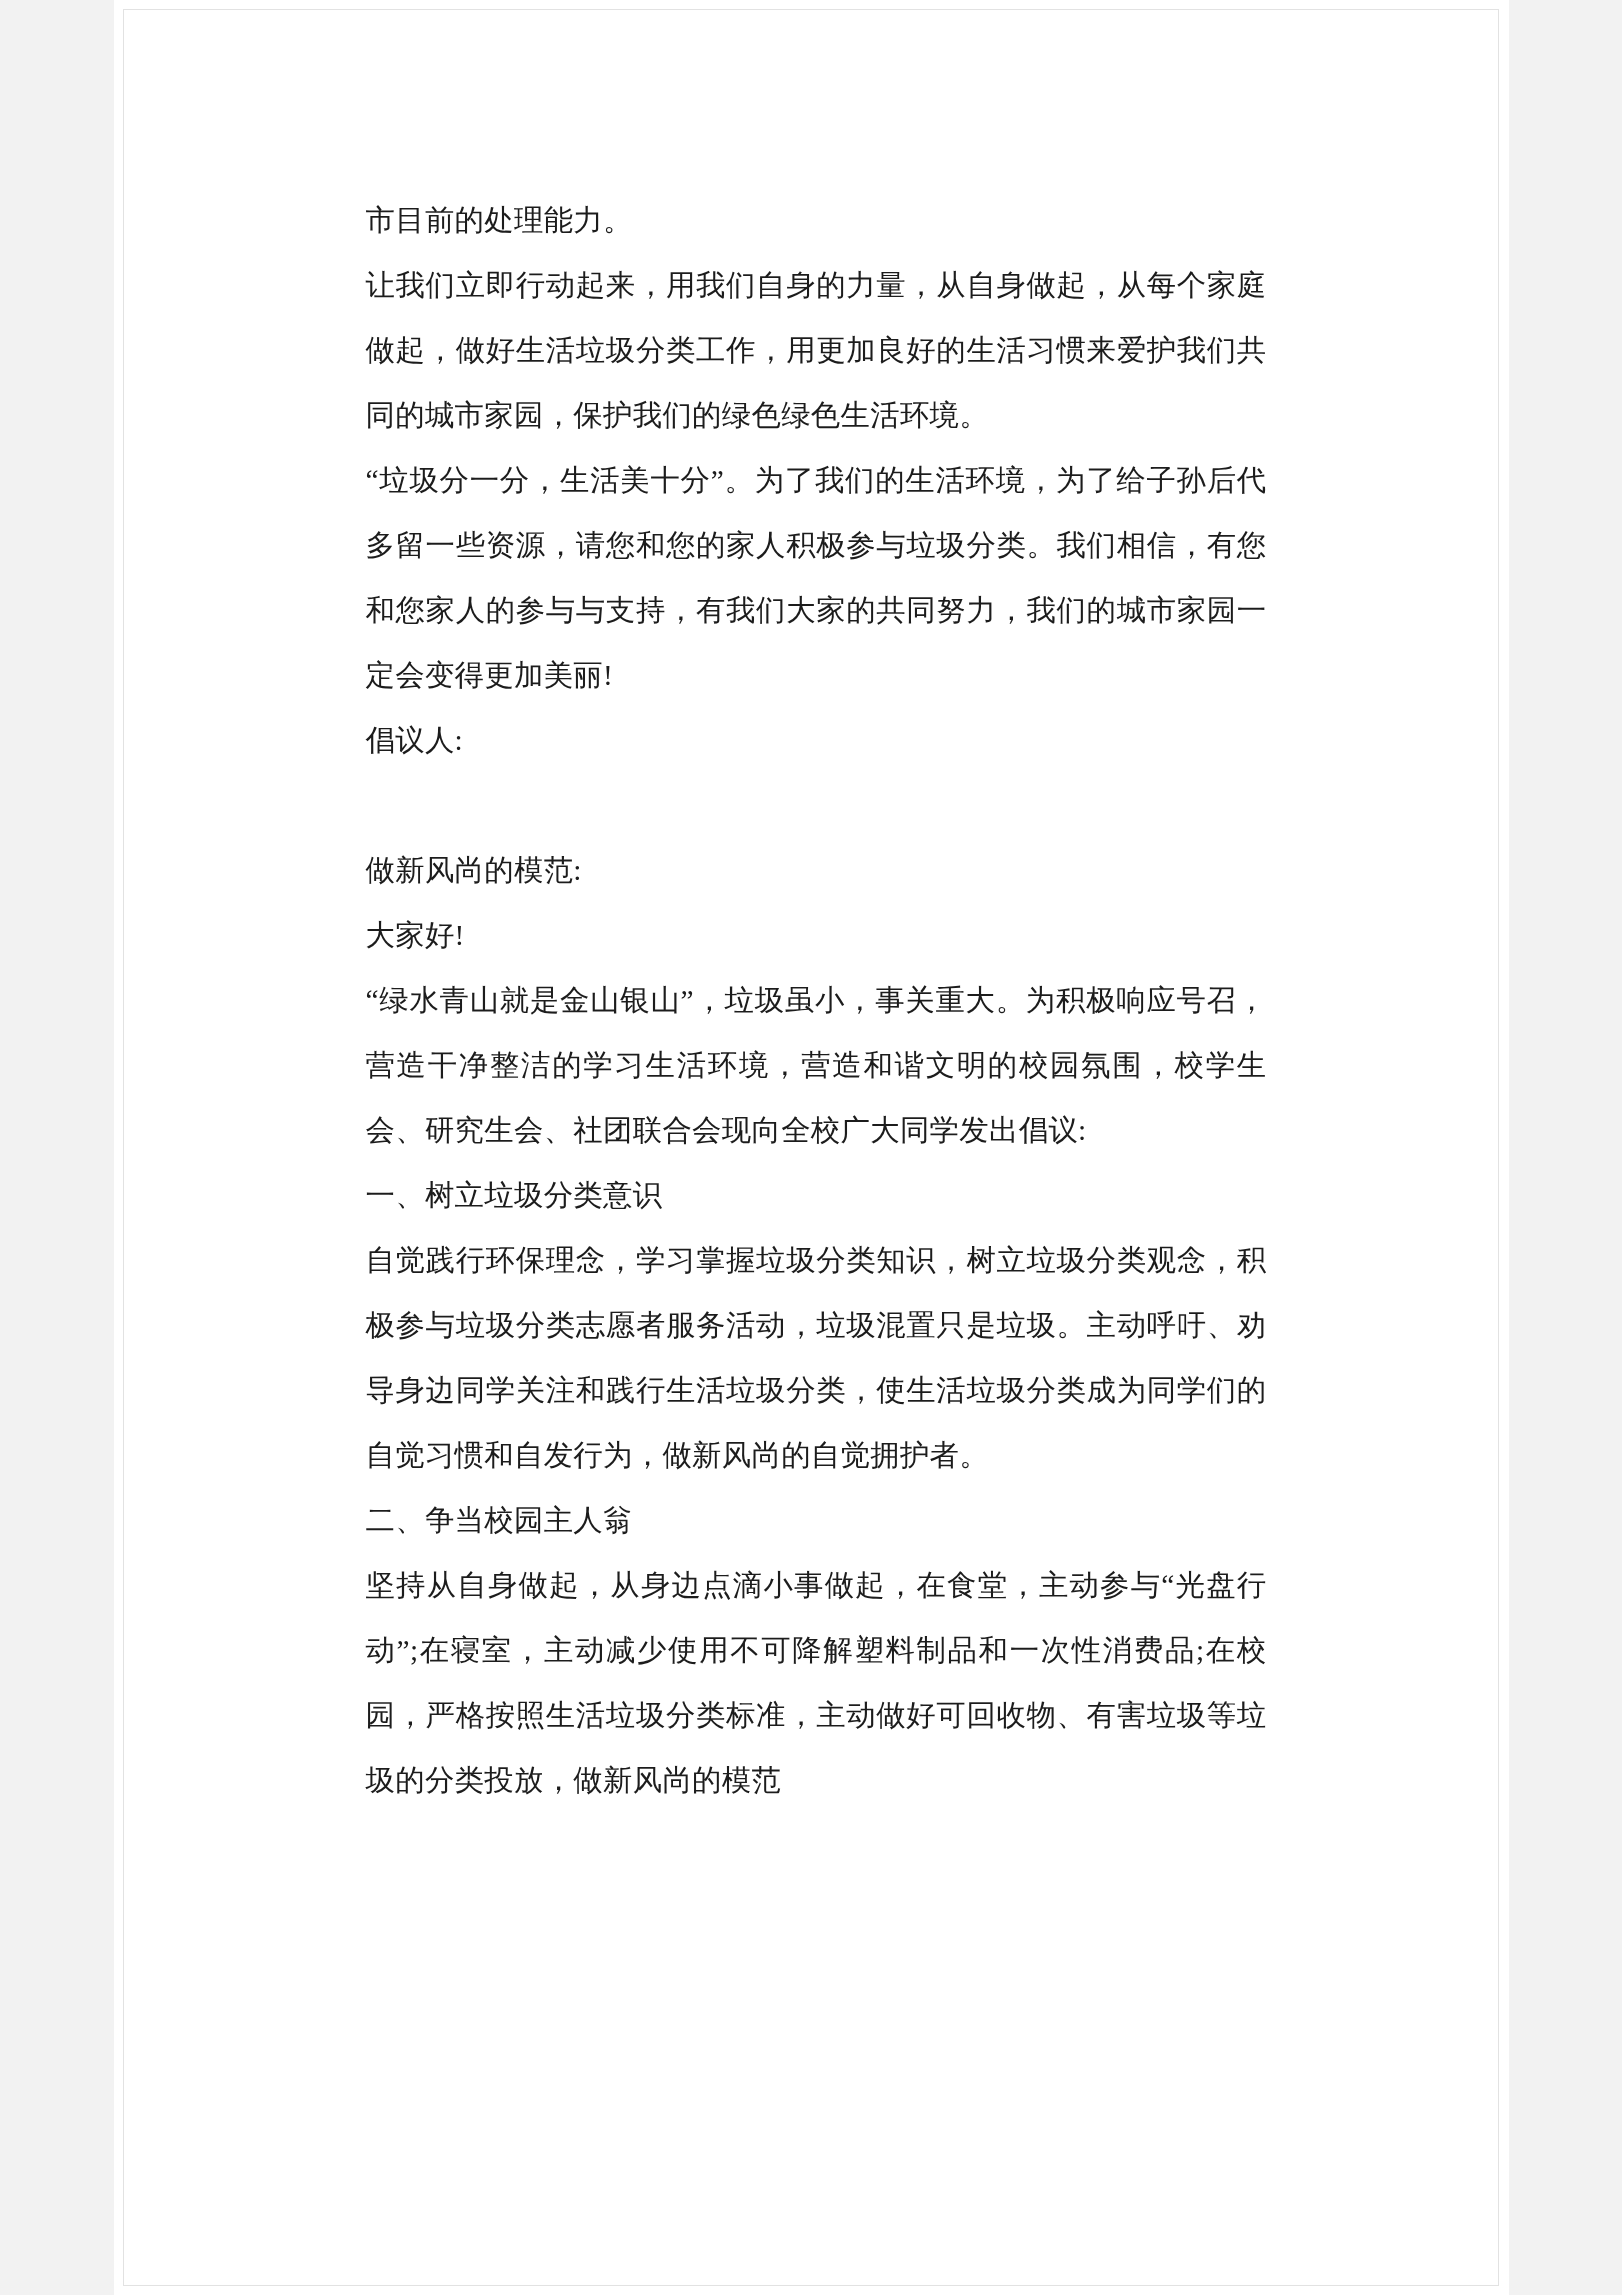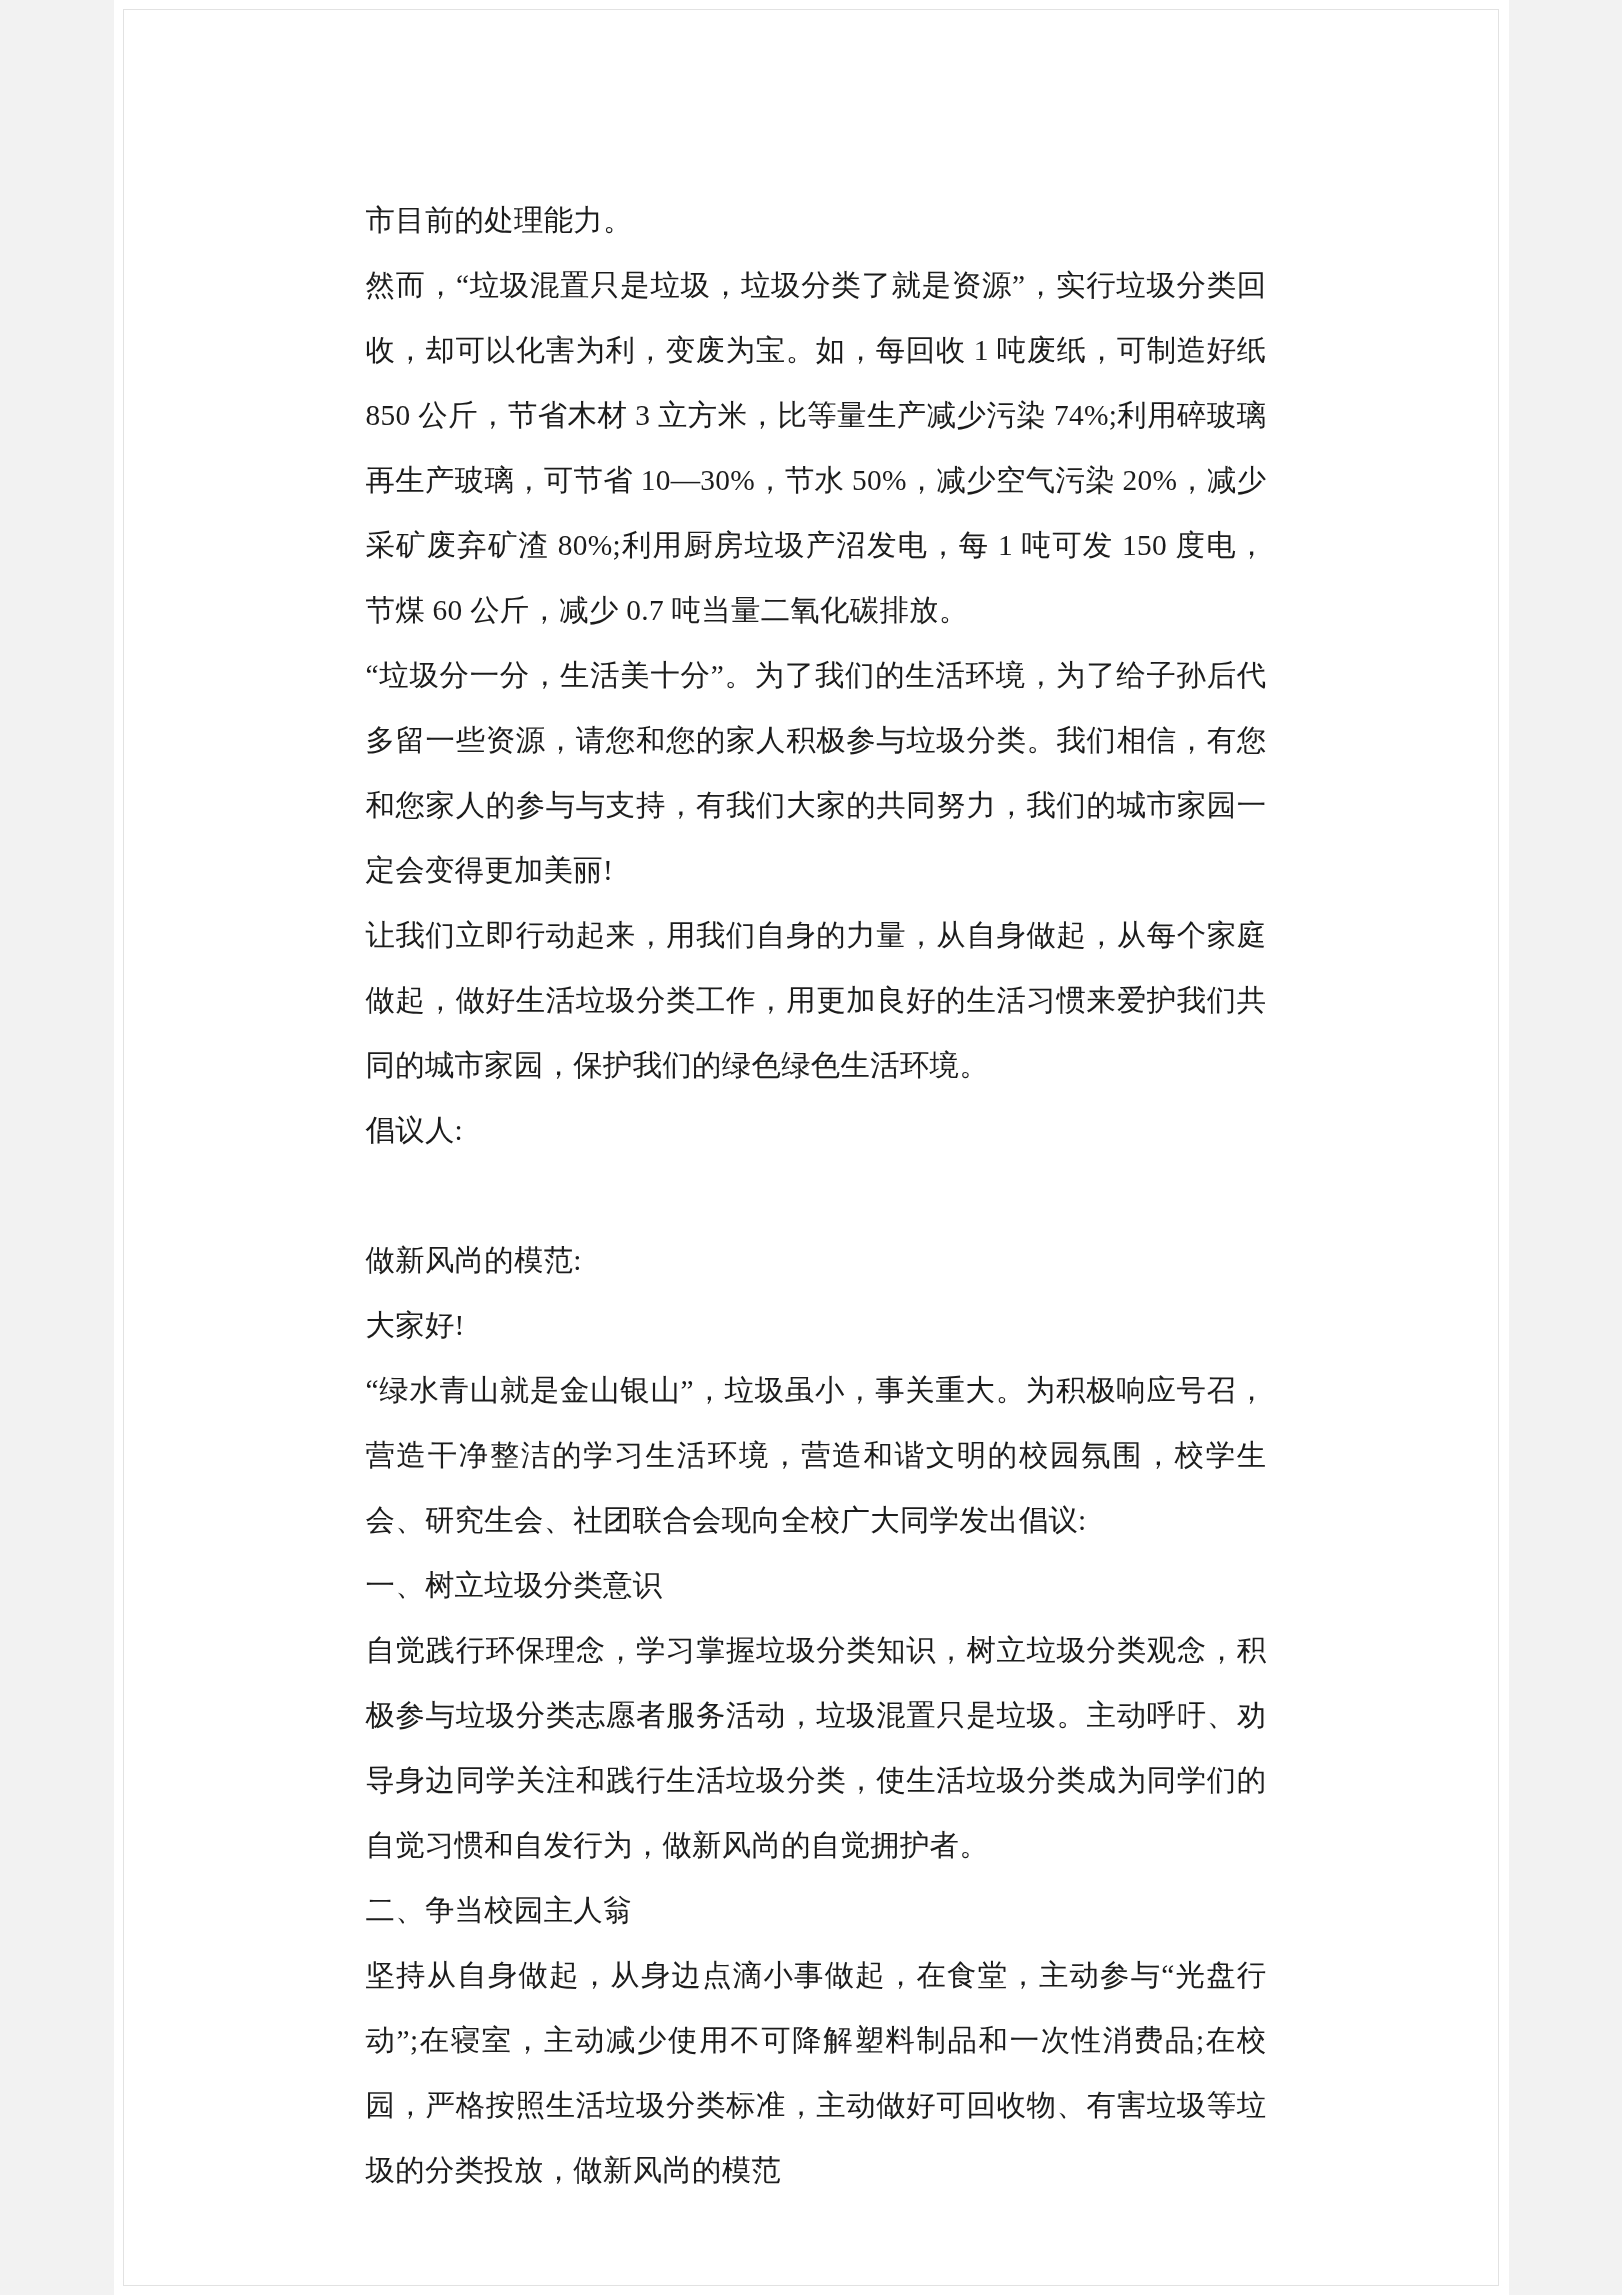--- a/index.html
+++ b/index.html
@@ -46,23 +46,22 @@
     text-align: left;
   }
 </style>
 </head>
 <body>
 
 <div class="page">
   <div class="page-border"></div>
   <div class="content">
       <p class="para body">市目前的处理能力。</p>
-      <p class="para body">然而，“垃圾混置只是垃圾，垃圾分类了就是资源”，实行垃圾分类回收，却可以化害为利，变废为宝。如，每回收 1 吨废纸，可制造好纸 850 公斤，节省木材 3 立方米，比等量生产减少污染 74%;利用碎玻璃再生产玻璃，可节省 10—30%，节水 50%，减少空气污染 20%，减少采矿废弃矿渣 80%;利用厨房垃圾产沼发电，每 1 吨可发 150 度电，节煤 60 公斤，减少 0.7 吨当量二氧化碳排放。</p>
+      <p class="para body">让我们立即行动起来，用我们自身的力量，从自身做起，从每个家庭做起，做好生活垃圾分类工作，用更加良好的生活习惯来爱护我们共同的城市家园，保护我们的绿色绿色生活环境。</p>
       <p class="para body">“垃圾分一分，生活美十分”。为了我们的生活环境，为了给子孙后代多留一些资源，请您和您的家人积极参与垃圾分类。我们相信，有您和您家人的参与与支持，有我们大家的共同努力，我们的城市家园一定会变得更加美丽!</p>
-      <p class="para body">让我们立即行动起来，用我们自身的力量，从自身做起，从每个家庭做起，做好生活垃圾分类工作，用更加良好的生活习惯来爱护我们共同的城市家园，保护我们的绿色绿色生活环境。</p>
       <p class="para signature">倡议人:</p>
       <p class="para blank">&nbsp;</p>
       <p class="para salutation">做新风尚的模范:</p>
       <p class="para salutation">大家好!</p>
       <p class="para body">“绿水青山就是金山银山”，垃圾虽小，事关重大。为积极响应号召，营造干净整洁的学习生活环境，营造和谐文明的校园氛围，校学生会、研究生会、社团联合会现向全校广大同学发出倡议:</p>
       <p class="para heading">一、树立垃圾分类意识</p>
       <p class="para body">自觉践行环保理念，学习掌握垃圾分类知识，树立垃圾分类观念，积极参与垃圾分类志愿者服务活动，垃圾混置只是垃圾。主动呼吁、劝导身边同学关注和践行生活垃圾分类，使生活垃圾分类成为同学们的自觉习惯和自发行为，做新风尚的自觉拥护者。</p>
       <p class="para heading">二、争当校园主人翁</p>
       <p class="para body">坚持从自身做起，从身边点滴小事做起，在食堂，主动参与“光盘行动”;在寝室，主动减少使用不可降解塑料制品和一次性消费品;在校园，严格按照生活垃圾分类标准，主动做好可回收物、有害垃圾等垃圾的分类投放，做新风尚的模范</p>
     </div>

